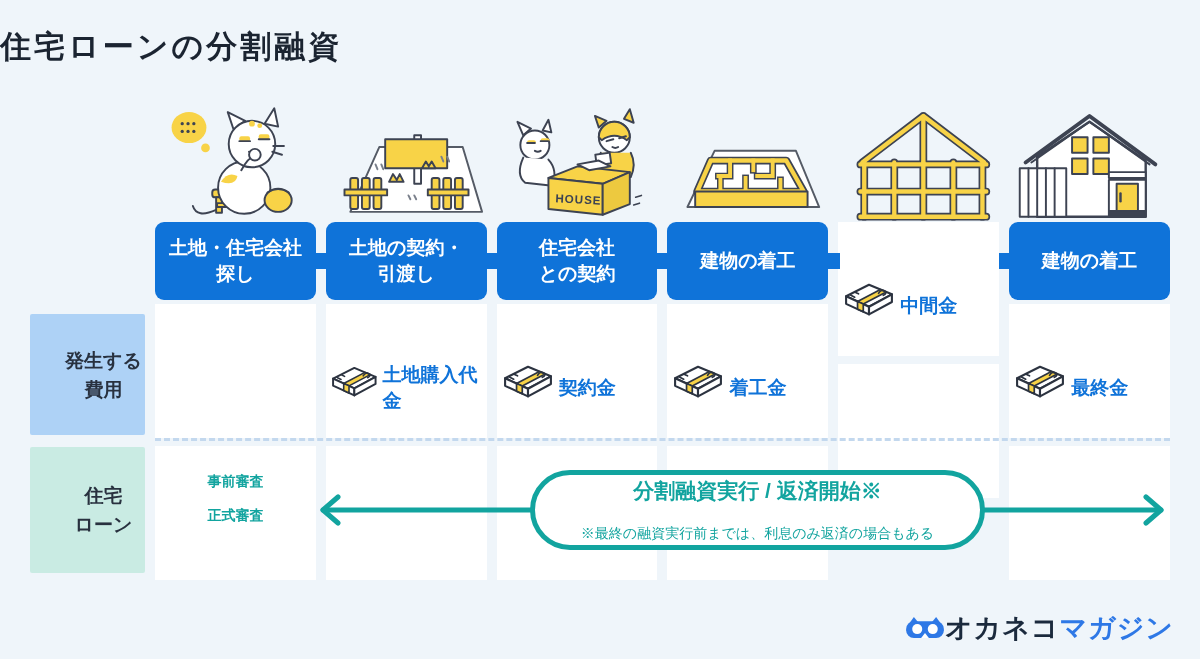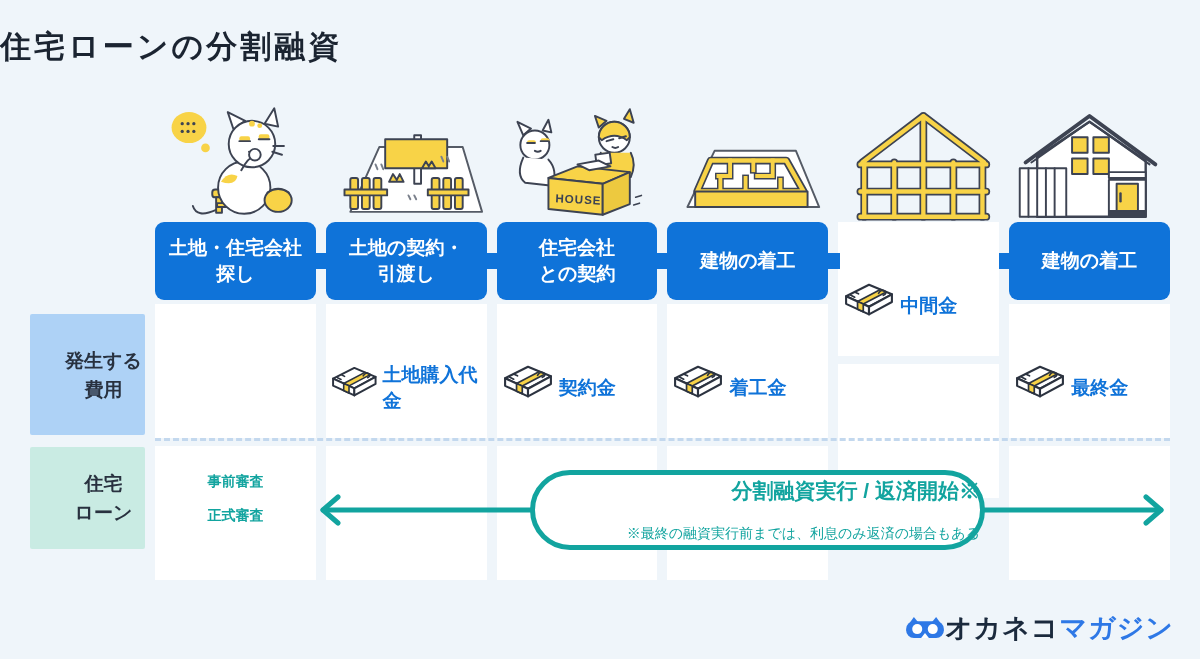--- a/index.html
+++ b/index.html
@@ -17,25 +17,25 @@
   .cell { background:#ffffff; height:134px; }
   .cell.fee { margin-bottom:8px; display:flex; flex-direction:row; align-items:center; padding-top:24px; }
   .fee-label { margin-top:9px; color:#0f73d9; font-weight:700; font-size:19px; }
   .loan-steps { padding-top:18px; text-align:center; color:#12a49f; font-weight:700; font-size:14px; line-height:34px; }
   .connector { position:absolute; top:253px; width:12px; height:16px; background:#0f73d9; }
   .dash-line { position:absolute; left:155px; top:438px; width:1015px; border-top:3px dashed #c3d8ee; }
   .row-label { position:absolute; left:30px; width:115px; border-radius:2px; display:flex; flex-direction:column;
                align-items:center; justify-content:center; font-size:19px; font-weight:700; color:#28313f;
                line-height:29px; text-align:center;padding-left:32px; }
   .row-label.fee-box { top:314px; height:121px; background:#aed2f6; }
-  .row-label.loan-box { top:447px; height:102px; background:#c9ebe3; }
+  .row-label.loan-box { top:447px; height:126px; background:#c9ebe3; }
   .arrow-svg { position:absolute; left:155px; top:494px; z-index:1; }
   .badge { position:absolute; left:530px; top:470px; width:455px; height:80px; background:#fff;
            border:5px solid #12a49f; border-radius:46px; z-index:2; display:flex; flex-direction:column;
-           align-items:flex-end; justify-content:center; }
+           align-items:center; justify-content:center; }
   .badge-title { color:#12a49f; font-weight:800; font-size:21px; }
   .badge-note { color:#12a49f; font-size:14px; margin-top:20px; }
   .logo { position:absolute; right:26px; bottom:13px; display:flex; align-items:center; gap:0; z-index:3; }
   .logo-text { font-size:27px; font-weight:800; letter-spacing:1px; }
   .logo-text .dark { color:#1b2a3d; }
   .logo-text .blue { color:#2e78e6; }
 </style>
 </head>
 <body>
 

